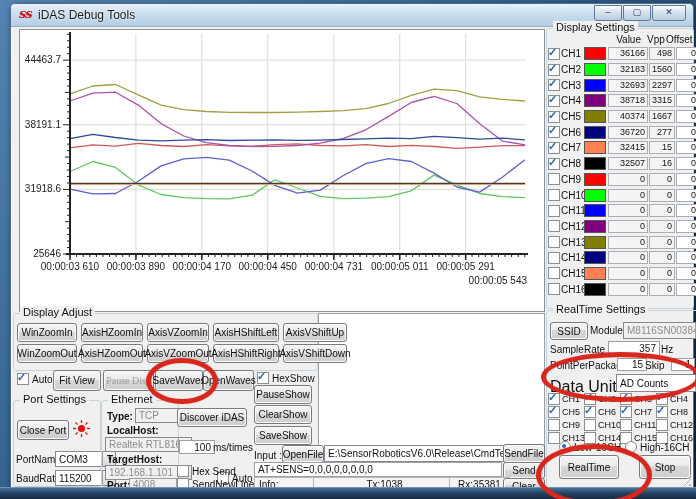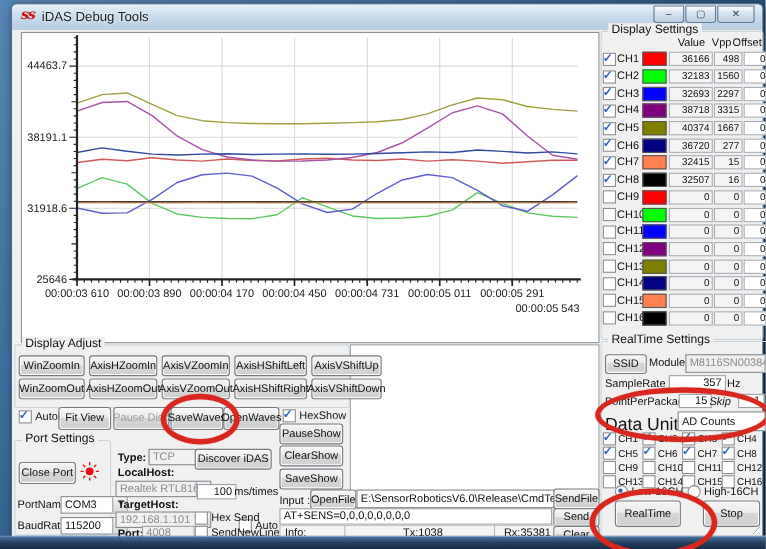--- a/index.html
+++ b/index.html
@@ -28,21 +28,21 @@
   .capbtn.close{width:32px;}
   
   .abs{position:absolute;}
   .grp{position:absolute;border:1px solid #c9d4da;border-radius:3px;}
   .grp>.legend{position:absolute;top:-8px;left:6px;background:#f0f0f0;padding:0 3px;
     font-size:11px;color:#111;white-space:nowrap;}
   .btn{position:absolute;border:1px solid #777b80;border-radius:3px;
     background:linear-gradient(#f5f5f5,#ebebeb 45%,#d7d7d7 46%,#cfcfcf);
     font-size:10px;color:#111;text-align:center;display:flex;align-items:center;justify-content:center;
     white-space:nowrap;box-shadow:inset 0 0 0 1px #fbfbfb;}
-  .btn.dis{color:#9b9b9b;}
+  .btn.dis{color:#9b9b9b;font-family:Liberation Serif, serif;}
   .cb{width:10px;height:10px;border:1px solid #8e8e8e;background:#fff;display:inline-block;
     position:relative;flex:none;}
   .cb.on::after{content:"✓";position:absolute;left:-1px;top:-3px;font-size:11px;
     font-weight:bold;color:#2b65b5;}
   .radio{width:10px;height:10px;border:1px solid #8e8e8e;border-radius:50%;background:#fff;
     display:inline-block;position:relative;flex:none;}
   .radio.on::after{content:"";position:absolute;left:2px;top:2px;width:4px;height:4px;
     border-radius:50%;background:#2b65b5;}
   .lbl{position:absolute;font-size:10px;color:#111;white-space:nowrap;}
   .lbl11{font-size:16px;}
@@ -399,21 +399,21 @@
     <span class="legend">RealTime Settings</span>
   </div>
   <div class="btn" style="left:539px;top:318px;width:36px;height:16px;">SSID</div>
   <span class="lbl" style="left:579px;top:321px;">ModuleID</span>
   <div class="combo dis" style="left:612px;top:318px;width:67px;height:15px;">M8116SN00384</div>
   <span class="lbl" style="left:539px;top:340px;">SampleRate</span>
   <div class="tbox num" style="left:597px;top:337px;width:44px;height:13px;">357</div>
   <span class="lbl" style="left:650px;top:340px;">Hz</span>
   <span class="lbl" style="left:539px;top:356px;">PointPerPackage</span>
   <div class="tbox num" style="left:606px;top:354px;width:22px;height:11px;">15</div>
-  <span class="lbl" style="left:634px;top:356px;font-style:italic;">Skip</span>
+  <span class="lbl" style="left:634px;top:356px;">Skip</span>
   <div class="tbox num" style="left:660px;top:354px;width:16px;height:11px;">1</div>
   <span class="lbl lbl11" style="left:539px;top:374px;">Data Unit</span>
   <div class="combo" style="left:605px;top:370px;width:74px;height:16px;">AD Counts</div>
   <div id="rt-grid">
       <div class="rt-cell">
         <span class="cb on"></span>
         <span>CH1</span>
       </div>
       <div class="rt-cell">
         <span class="cb on"></span>
@@ -537,20 +537,23 @@
       <line x1="14.5" y1="2.5" x2="12.4" y2="4.6"></line>
         <line x1="4.6" y1="12.4" x2="2.5" y2="14.5"></line>
     </g>
     <circle cx="8.5" cy="8.5" r="3.6" fill="#e01010"></circle>
   </svg>
   <span class="lbl" style="left:5px;top:450px;">PortName</span>
   <div class="combo" style="left:44px;top:447px;width:42px;height:14px;">COM3</div>
   <span class="lbl" style="left:5px;top:469px;">BaudRate</span>
   <div class="combo" style="left:44px;top:466px;width:42px;height:14px;">115200</div>
 
+  <div class="grp" style="left:90px;top:396px;width:76px;height:85px;">
+    <span class="legend">Ethernet</span>
+  </div>
   <span class="lbl" style="left:96px;top:407px;font-weight:bold;">Type:</span>
   <div class="combo dis" style="left:124px;top:404px;width:38px;height:13px;">TCP</div>
   <span class="lbl" style="left:96px;top:421px;font-weight:bold;">LocalHost:</span>
   <div class="combo dis" style="left:94px;top:433px;width:68px;height:13px;">Realtek RTL8168</div>
   <span class="lbl" style="left:96px;top:450px;font-weight:bold;">TargetHost:</span>
   <div class="combo dis" style="left:94px;top:461px;width:68px;height:13px;">192.168.1.101</div>
   <span class="lbl" style="left:96px;top:476px;font-weight:bold;">Port:</span>
   <div class="tbox dis" style="left:118px;top:474px;width:40px;height:11px;">4008</div>
 
   <div class="btn" style="left:166px;top:404px;width:68px;height:17px;">Discover iDAS</div>

